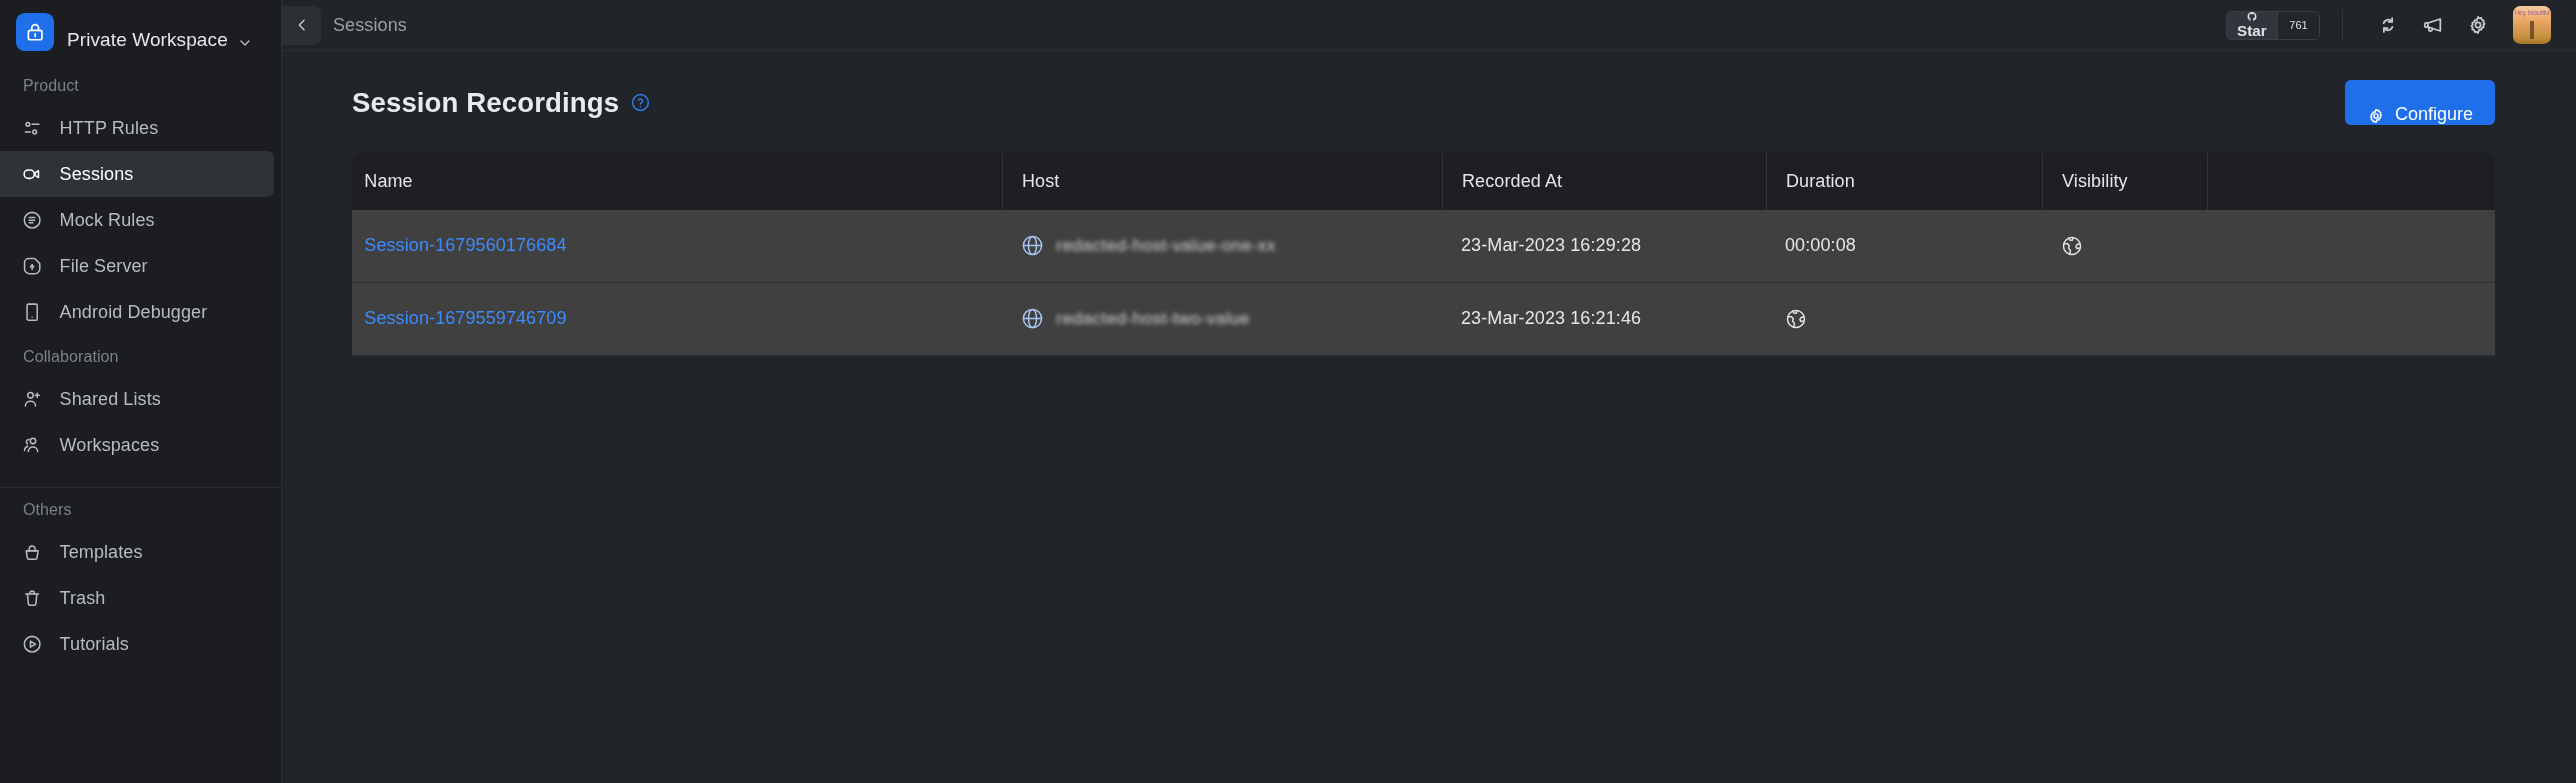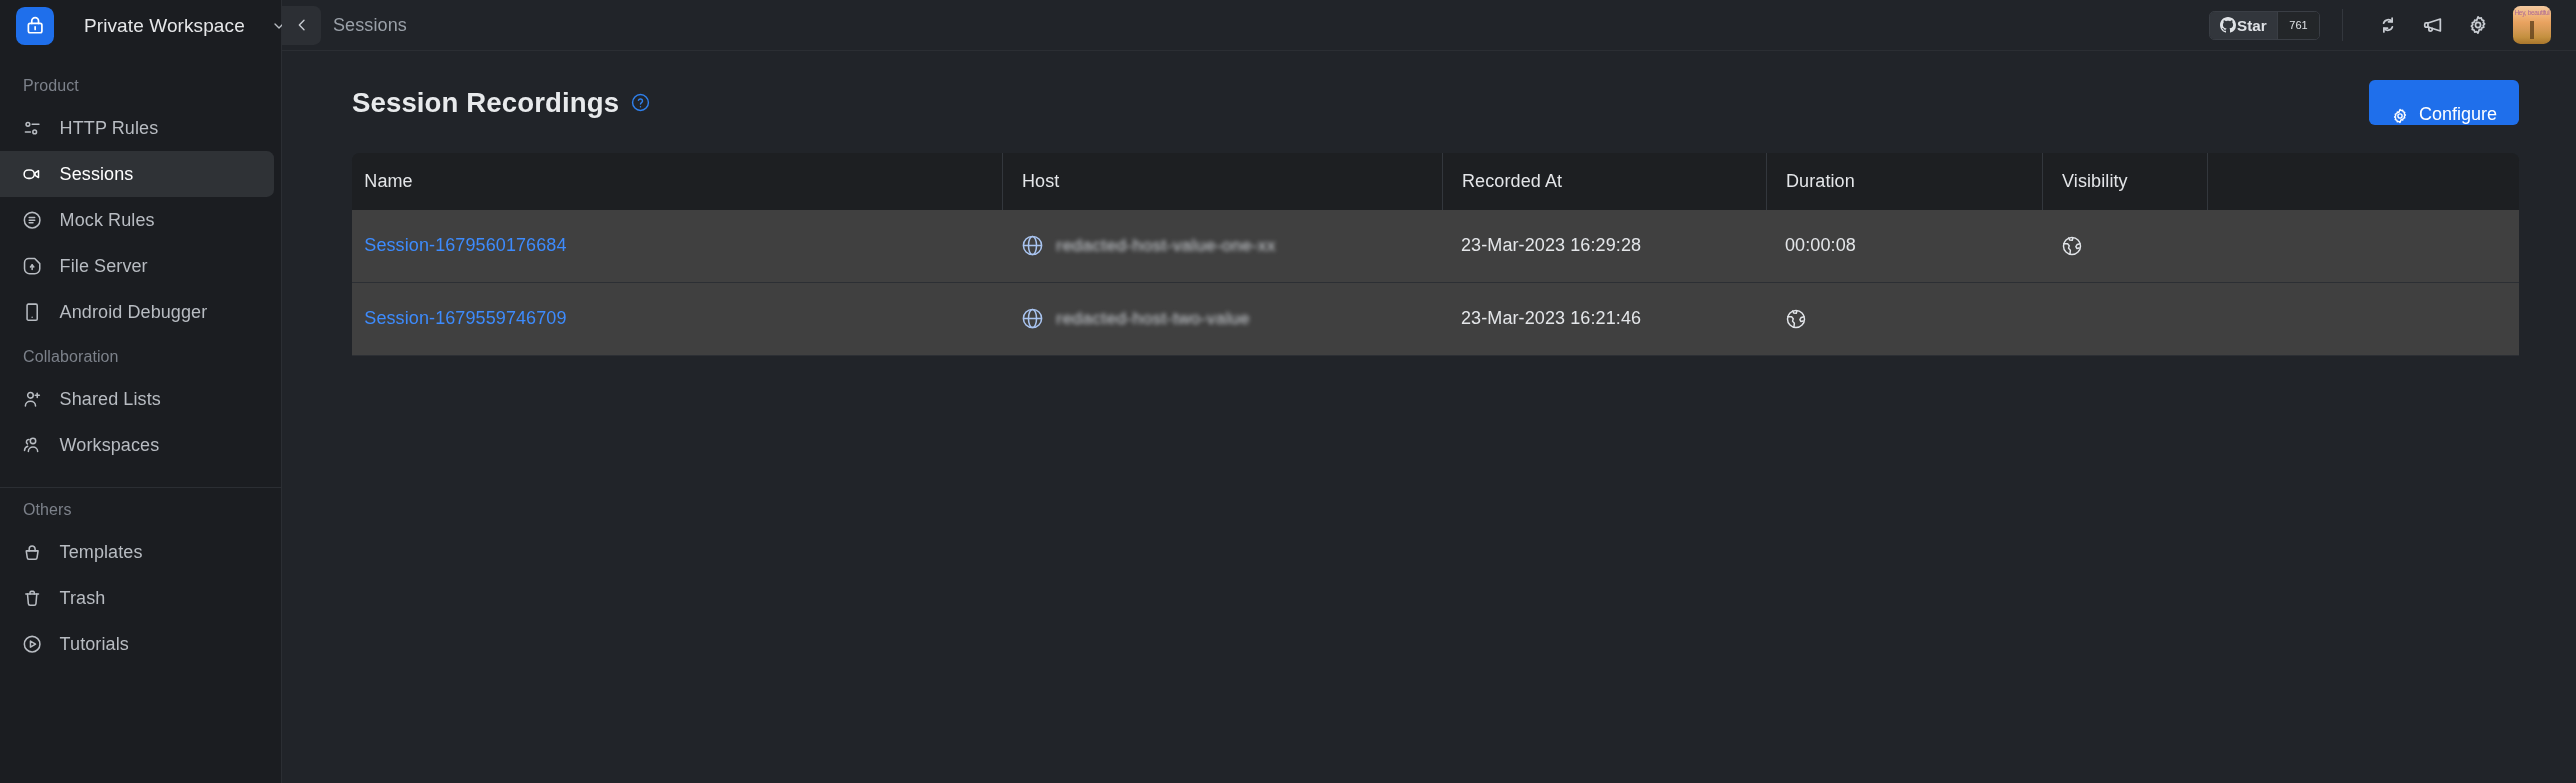--- a/index.html
+++ b/index.html
@@ -14,23 +14,22 @@
   
   .sidebar {
     width: 282px; height: 784px; flex: 0 0 282px;
     background: #1b1d21;
     border-right: 0.7px solid #2b2e33;
     display: flex; flex-direction: column;
     position: relative;
   }
   .ws-header {
     height: 51px; flex: 0 0 51px;
-    display: flex; align-items: center;
+    display: flex; align-items: flex-end;
     padding: 0 16px;
-    gap: 17px;
   }
   .ws-logo {
     width: 38px; height: 38px; border-radius: 8.7px;
     background: #1f6feb;
     display: flex; align-items: center; justify-content: center;
     flex: 0 0 38px;
   }
   .ws-logo svg { width: 20.3px; height: 20.3px; }
   .ws-name {
     color: #e6e7e9; font-size: 19px; margin-left: 13px;
@@ -107,21 +106,21 @@
   .top-spacer { flex: 1; }
 
   .star-badge {
     display: flex; align-items: stretch; height: 29px;
     border-radius: 5.1px; overflow: hidden;
     border: 0.7px solid #3a3e45; cursor: pointer;
     margin-right: 22px;
   }
   .star-left {
     display: flex; align-items: center; gap: 1px;
-    background: #32363c; padding: 0 10.2px;
+    background: #32363c; padding: 0 10.2px; flex-direction: column;
   }
   .star-left svg { width: 16px; height: 16px; }
   .star-text { color: #dfe2e6; font-size: 15.2px; font-weight: bold; }
   .star-count {
     display: flex; align-items: center; padding: 0 11.6px;
     background: #232629; color: #dfe2e6; font-size: 11px;
     border-left: 0.7px solid #3a3e45;
   }
 
   .top-sep { width: 0.7px; height: 32px; background: #33373d; margin: 0 22px 0 0; }
@@ -144,21 +143,21 @@
     width: 8%; height: 46%; background: rgba(90,60,25,.75);
   }
   .avatar .av-txt {
     position: absolute; top: 4.4px; left: 0; right: 0;
     text-align: center; font-size: 6.5px; color: rgba(160,90,150,.85);
     letter-spacing: -0.3px; line-height: 6.5px; overflow: hidden;
     filter: blur(0.3px);
   }
 
   
-  .main { flex: 1; padding: 29px 57px 0 70px; overflow: hidden; }
+  .main { flex: 1; padding: 29px 81px 0 70px; overflow: hidden; }
   .page-head {
     display: flex; align-items: center;
     margin-bottom: 27.6px; min-height: 45px;
   }
   .page-title {
     color: #e8eaec; font-size: 27.6px; font-weight: bold;
     letter-spacing: 0.1px;
   }
   .help-ico {
     margin-left: 12.3px; display: flex; align-items: center;

